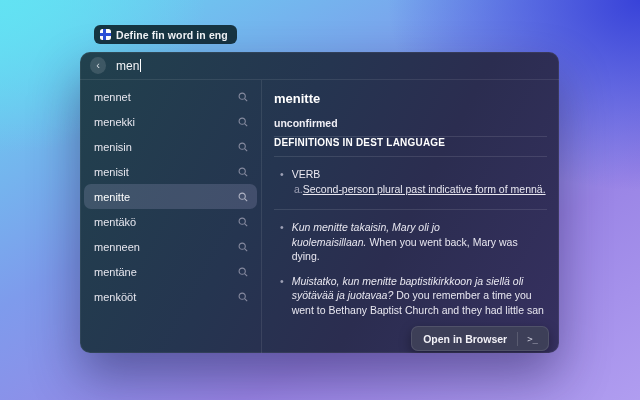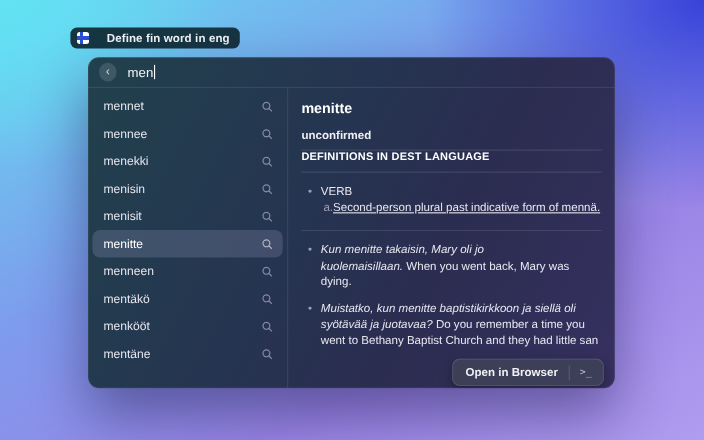--- a/index.html
+++ b/index.html
@@ -7,22 +7,22 @@
     width: 640px; height: 400px; overflow: hidden; position: relative;
     font-family: "Liberation Sans", "DejaVu Sans", sans-serif;
     background:
       radial-gradient(58% 70% at 100% 0%, rgba(52,62,216,0.95) 0%, rgba(52,62,216,0) 68%),
       radial-gradient(52% 62% at 0% 0%, rgba(98,227,243,0.95) 0%, rgba(98,227,243,0) 62%),
       linear-gradient(150deg, #66d9f1 0%, #7e9bec 40%, #9a85e6 70%, #b09df0 100%);
   }
 
   
   .hotkey-badge {
-    position: absolute; left: 64px; top: 25px; height: 19px;
-    display: flex; align-items: center; gap: 16px; padding: 0 9px 0 6px;
+    position: absolute; left: 94px; top: 25px; height: 19px;
+    display: flex; align-items: center; gap: 5px; padding: 0 9px 0 6px;
     background: rgba(16,42,53,0.93); border-radius: 6px;
     color: #f2f5f7; font-size: 10.5px; font-weight: 600; letter-spacing: 0.1px;
   }
   .flag {
     width: 11px; height: 11px; border-radius: 2.5px; flex: 0 0 11px;
     background:
       linear-gradient(to bottom, transparent 37%, #2b4fd8 37%, #2b4fd8 63%, transparent 63%),
       linear-gradient(to right, transparent 27%, #2b4fd8 27%, #2b4fd8 53%, transparent 53%),
       #ffffff;
   }
@@ -122,29 +122,20 @@
       <div class="row">
         <span>mennet</span>
         <span class="mag">
             <svg width="10" height="10" viewBox="0 0 10 10">
               <circle cx="4.2" cy="4.2" r="3.1" fill="none" stroke="#a7a7ba" stroke-width="1.1"></circle>
               <line x1="6.6" y1="6.6" x2="9.2" y2="9.2" stroke="#a7a7ba" stroke-width="1.1"></line>
             </svg>
           </span>
       </div>
       <div class="row">
-        <span>mennee</span>
-        <span class="mag">
-            <svg width="10" height="10" viewBox="0 0 10 10">
-              <circle cx="4.2" cy="4.2" r="3.1" fill="none" stroke="#a7a7ba" stroke-width="1.1"></circle>
-              <line x1="6.6" y1="6.6" x2="9.2" y2="9.2" stroke="#a7a7ba" stroke-width="1.1"></line>
-            </svg>
-          </span>
-      </div>
-      <div class="row">
         <span>menekki</span>
         <span class="mag">
             <svg width="10" height="10" viewBox="0 0 10 10">
               <circle cx="4.2" cy="4.2" r="3.1" fill="none" stroke="#a7a7ba" stroke-width="1.1"></circle>
               <line x1="6.6" y1="6.6" x2="9.2" y2="9.2" stroke="#a7a7ba" stroke-width="1.1"></line>
             </svg>
           </span>
       </div>
       <div class="row">
         <span>menisin</span>
@@ -167,48 +158,48 @@
       <div class="row selected">
         <span>menitte</span>
         <span class="mag">
             <svg width="10" height="10" viewBox="0 0 10 10">
               <circle cx="4.2" cy="4.2" r="3.1" fill="none" stroke="#d5d5e2" stroke-width="1.1"></circle>
               <line x1="6.6" y1="6.6" x2="9.2" y2="9.2" stroke="#d5d5e2" stroke-width="1.1"></line>
             </svg>
           </span>
       </div>
       <div class="row">
+        <span>mentäkö</span>
+        <span class="mag">
+            <svg width="10" height="10" viewBox="0 0 10 10">
+              <circle cx="4.2" cy="4.2" r="3.1" fill="none" stroke="#a7a7ba" stroke-width="1.1"></circle>
+              <line x1="6.6" y1="6.6" x2="9.2" y2="9.2" stroke="#a7a7ba" stroke-width="1.1"></line>
+            </svg>
+          </span>
+      </div>
+      <div class="row">
         <span>menneen</span>
         <span class="mag">
             <svg width="10" height="10" viewBox="0 0 10 10">
               <circle cx="4.2" cy="4.2" r="3.1" fill="none" stroke="#a7a7ba" stroke-width="1.1"></circle>
               <line x1="6.6" y1="6.6" x2="9.2" y2="9.2" stroke="#a7a7ba" stroke-width="1.1"></line>
             </svg>
           </span>
       </div>
       <div class="row">
-        <span>mentäkö</span>
+        <span>mentäne</span>
         <span class="mag">
             <svg width="10" height="10" viewBox="0 0 10 10">
               <circle cx="4.2" cy="4.2" r="3.1" fill="none" stroke="#a7a7ba" stroke-width="1.1"></circle>
               <line x1="6.6" y1="6.6" x2="9.2" y2="9.2" stroke="#a7a7ba" stroke-width="1.1"></line>
             </svg>
           </span>
       </div>
       <div class="row">
         <span>menkööt</span>
-        <span class="mag">
-            <svg width="10" height="10" viewBox="0 0 10 10">
-              <circle cx="4.2" cy="4.2" r="3.1" fill="none" stroke="#a7a7ba" stroke-width="1.1"></circle>
-              <line x1="6.6" y1="6.6" x2="9.2" y2="9.2" stroke="#a7a7ba" stroke-width="1.1"></line>
-            </svg>
-          </span>
-      </div>
-      <div class="row">
-        <span>mentäne</span>
         <span class="mag">
             <svg width="10" height="10" viewBox="0 0 10 10">
               <circle cx="4.2" cy="4.2" r="3.1" fill="none" stroke="#a7a7ba" stroke-width="1.1"></circle>
               <line x1="6.6" y1="6.6" x2="9.2" y2="9.2" stroke="#a7a7ba" stroke-width="1.1"></line>
             </svg>
           </span>
       </div>
     </div>
 
     <div class="detail-col">

